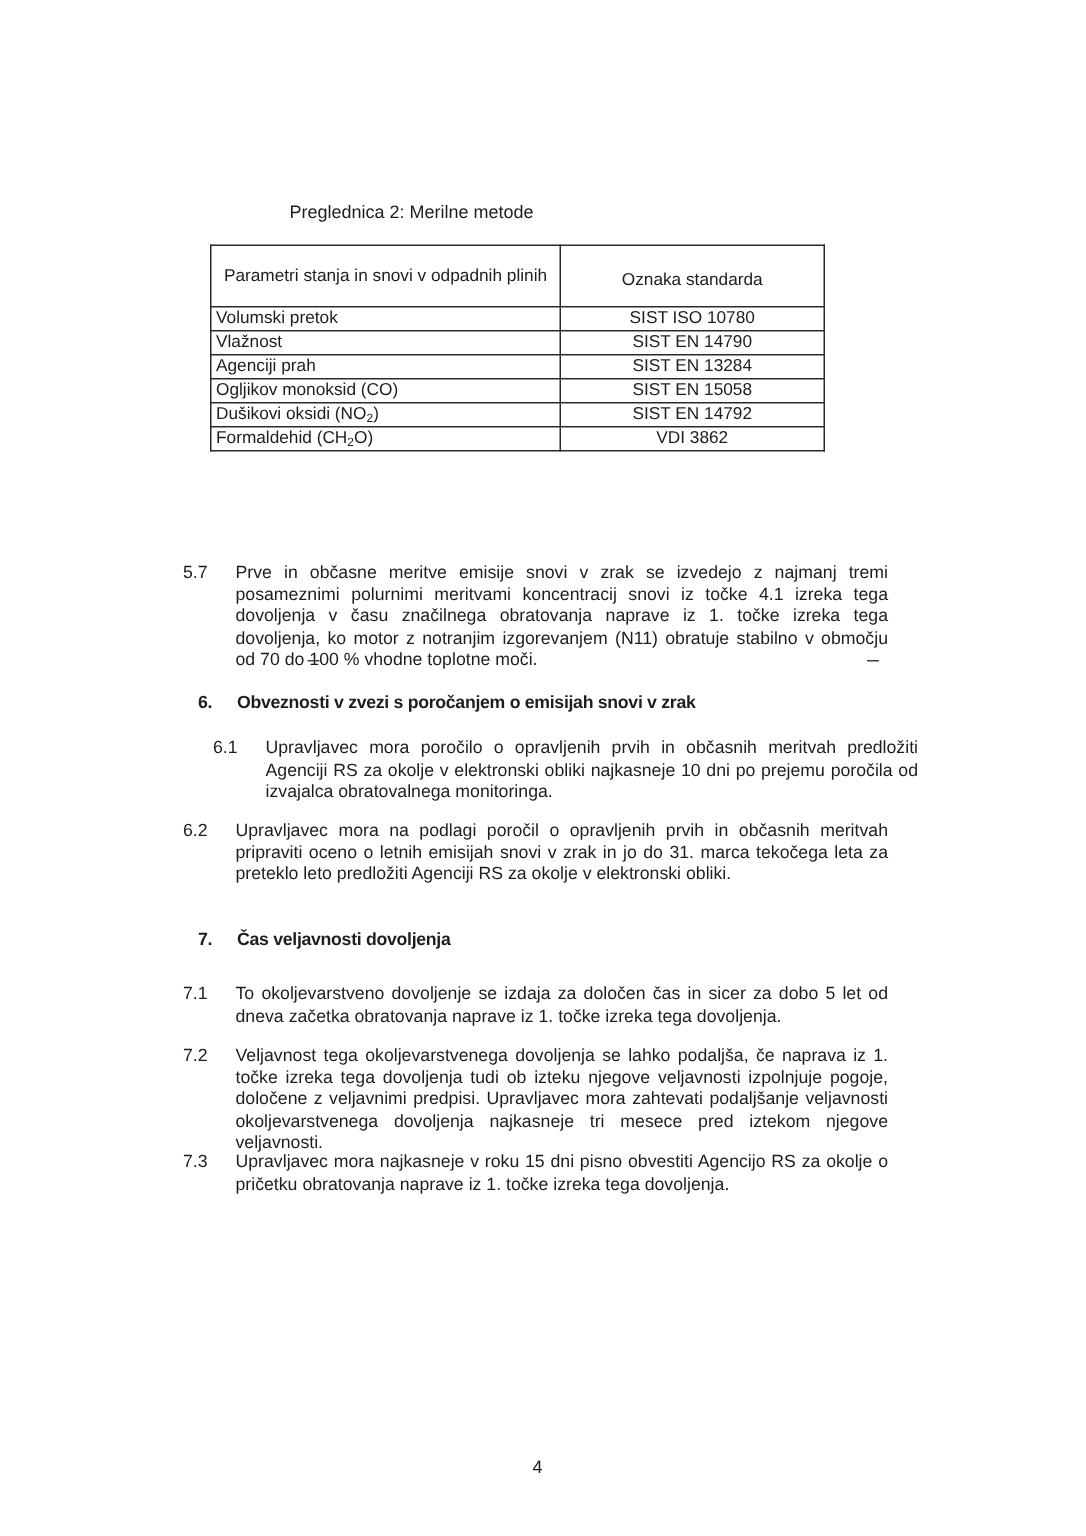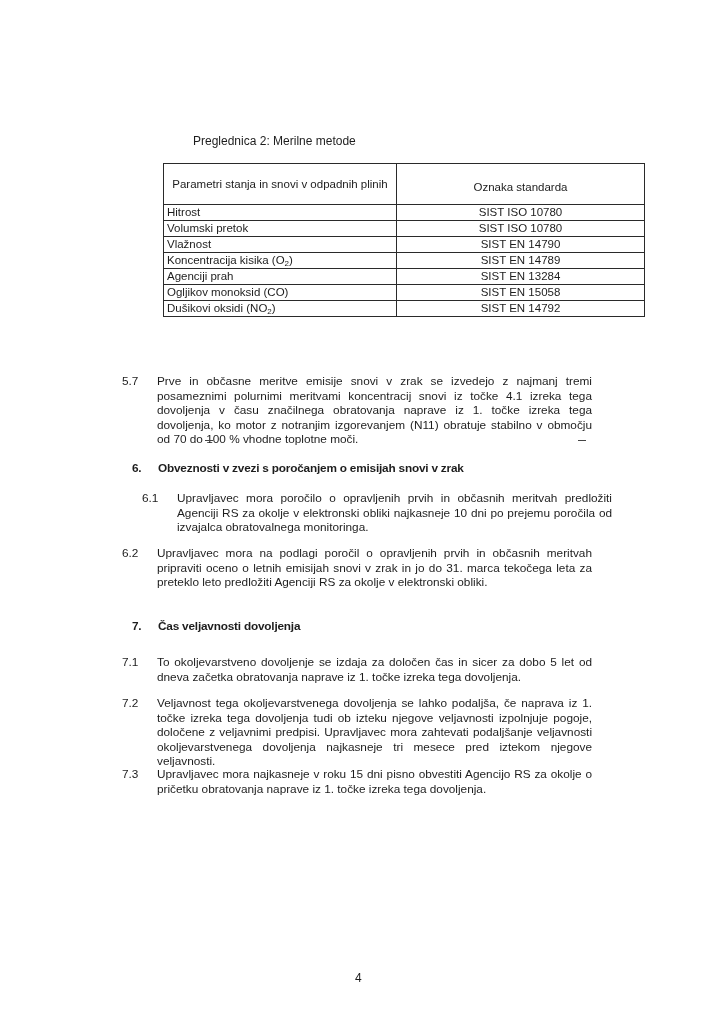--- a/index.html
+++ b/index.html
@@ -2,21 +2,21 @@
 <html><head>
 <meta charset="utf-8">
 <style>
   html, body { margin:0; padding:0; }
   body {
     width:724px; height:1024px; background:#ffffff; position:relative; overflow:hidden;
     font-family:"Liberation Sans", sans-serif; color:#1d1d1d;
   }
   .caption { position:absolute; left:148px; top:134px; font-size:12px;margin-left:45px; }
   table.measure {
-    position:absolute; left:163px; top:163px; width:482px;
+    position:absolute; left:140px; top:163px; width:410px;
     border-collapse:collapse; font-size:11.5px;
   }
   table.measure th, table.measure td {
     border:1px solid #2a2a2a; padding:0 3px; font-weight:normal; height:15px; line-height:15px;
   }
   table.measure th { height:34px; line-height:14px; }
   table.measure th.c1 { text-align:center; width:226px; }
   table.measure th.c2 { text-align:center; padding-top:6px; }
   table.measure td.c2 { text-align:center; }
   table.measure td.c1 { text-align:left; }
@@ -36,46 +36,42 @@
 
 <table class="measure">
   <thead>
     <tr>
       <th class="c1">Parametri stanja in snovi v odpadnih plinih</th>
       <th class="c2">Oznaka standarda</th>
     </tr>
   </thead>
   <tbody>
     <tr>
-      <td class="c1">Hitrost</td>
-      <td class="c2">SIST ISO 10780</td>
-    </tr>
-    <tr>
       <td class="c1">Volumski pretok</td>
       <td class="c2">SIST ISO 10780</td>
     </tr>
     <tr>
       <td class="c1">Vlažnost</td>
       <td class="c2">SIST EN 14790</td>
-    </tr>
-    <tr>
-      <td class="c1"><span>Koncentracija kisika (O</span><sub>2</sub><span>)</span></td>
-      <td class="c2">SIST EN 14789</td>
     </tr>
     <tr>
       <td class="c1">Agenciji prah</td>
       <td class="c2">SIST EN 13284</td>
     </tr>
     <tr>
       <td class="c1">Ogljikov monoksid (CO)</td>
       <td class="c2">SIST EN 15058</td>
     </tr>
     <tr>
       <td class="c1"><span>Dušikovi oksidi (NO</span><sub>2</sub><span>)</span></td>
       <td class="c2">SIST EN 14792</td>
+    </tr>
+    <tr>
+      <td class="c1"><span>Formaldehid (CH</span><sub>2</sub><span>O)</span></td>
+      <td class="c2">VDI 3862</td>
     </tr>
   </tbody>
 </table>
 
 <div class="item" style="top:374px;">
   <span class="num">5.7</span>
   <div class="txt">Prve in občasne meritve emisije snovi v zrak se izvedejo z najmanj tremi posameznimi polurnimi meritvami koncentracij snovi iz točke 4.1 izreka tega dovoljenja v času značilnega obratovanja naprave iz 1. točke izreka tega dovoljenja, ko motor z notranjim izgorevanjem (N11) obratuje stabilno v območju od 70 do 100 % vhodne toplotne moči.</div>
 </div>
 
 <div class="dash" style="left:205px; top:440px;"></div>

